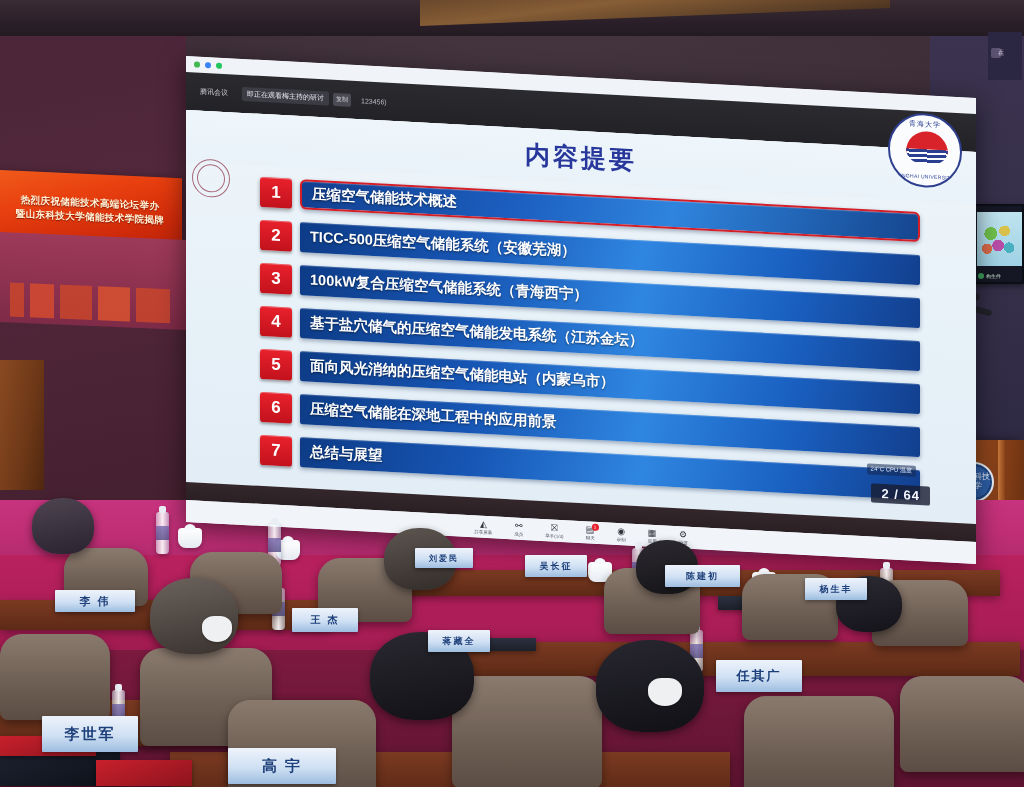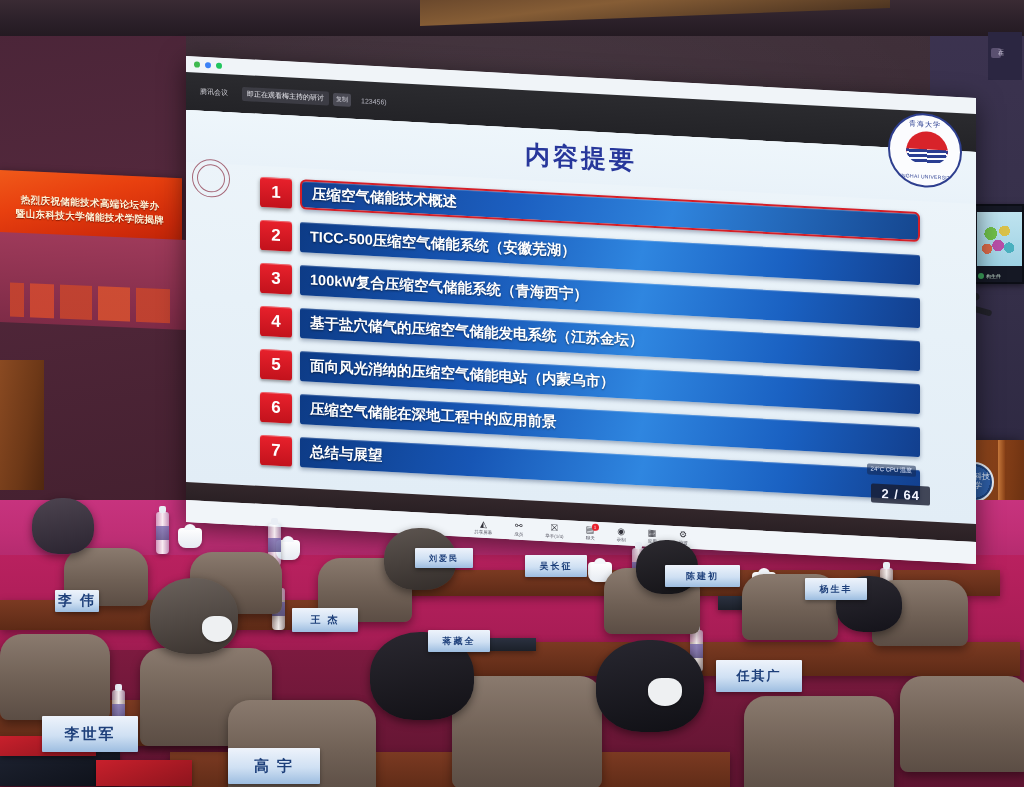--- a/index.html
+++ b/index.html
@@ -619,21 +619,21 @@
   <div class="head" style="left:836px; top:576px; width:66px; height:56px; background:linear-gradient(170deg,#2c2a32,#14131a)"></div>
 
   <div class="mask" style="left:202px; top:616px; width:30px; height:26px"></div>
   <div class="mask" style="left:648px; top:678px; width:34px; height:28px"></div>
 
   <div id="nameplates">
       <div class="nameplate" style="left: 525px; top: 555px; width: 62px; height: 22px; font-size: 9px;">吴长征</div>
       <div class="nameplate" style="left: 665px; top: 565px; width: 75px; height: 22px; font-size: 9px;">陈建初</div>
       <div class="nameplate" style="left: 805px; top: 578px; width: 62px; height: 22px; font-size: 9px;">杨生丰</div>
       <div class="nameplate" style="left: 415px; top: 548px; width: 58px; height: 20px; font-size: 8px;">刘爱民</div>
-      <div class="nameplate" style="left: 55px; top: 590px; width: 44px; height: 22px; font-size: 14px;">李 伟</div>
+      <div class="nameplate" style="left: 55px; top: 590px; width: 80px; height: 22px; font-size: 11px;">李 伟</div>
       <div class="nameplate" style="left: 292px; top: 608px; width: 66px; height: 24px; font-size: 10px;">王 杰</div>
       <div class="nameplate" style="left: 428px; top: 630px; width: 62px; height: 22px; font-size: 9px;">蒋藏全</div>
       <div class="nameplate" style="left: 716px; top: 660px; width: 86px; height: 32px; font-size: 13px;">任其广</div>
       <div class="nameplate" style="left: 42px; top: 716px; width: 96px; height: 36px; font-size: 15px;">李世军</div>
-      <div class="nameplate" style="left: 228px; top: 748px; width: 92px; height: 36px; font-size: 15px;">高 宇</div>
+      <div class="nameplate" style="left: 228px; top: 748px; width: 108px; height: 36px; font-size: 15px;">高 宇</div>
     </div>
 
 </div>
 
 </body></html>

